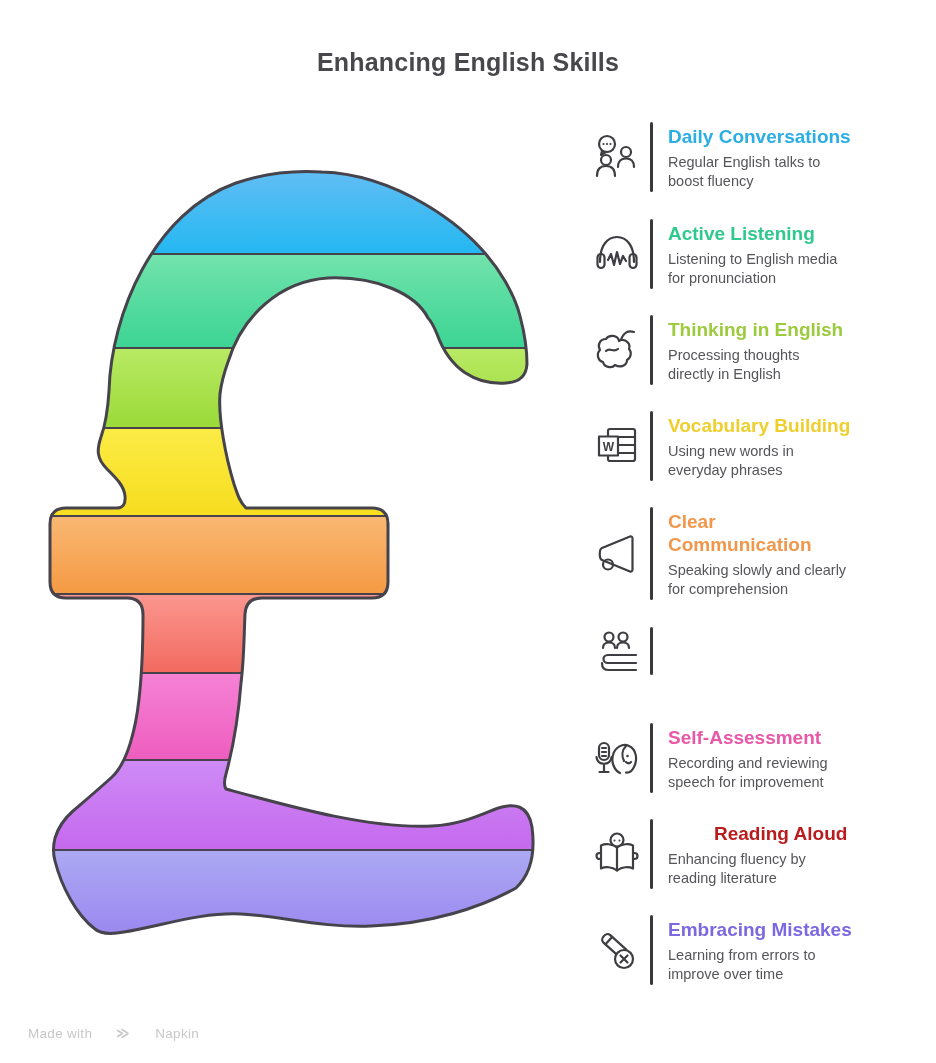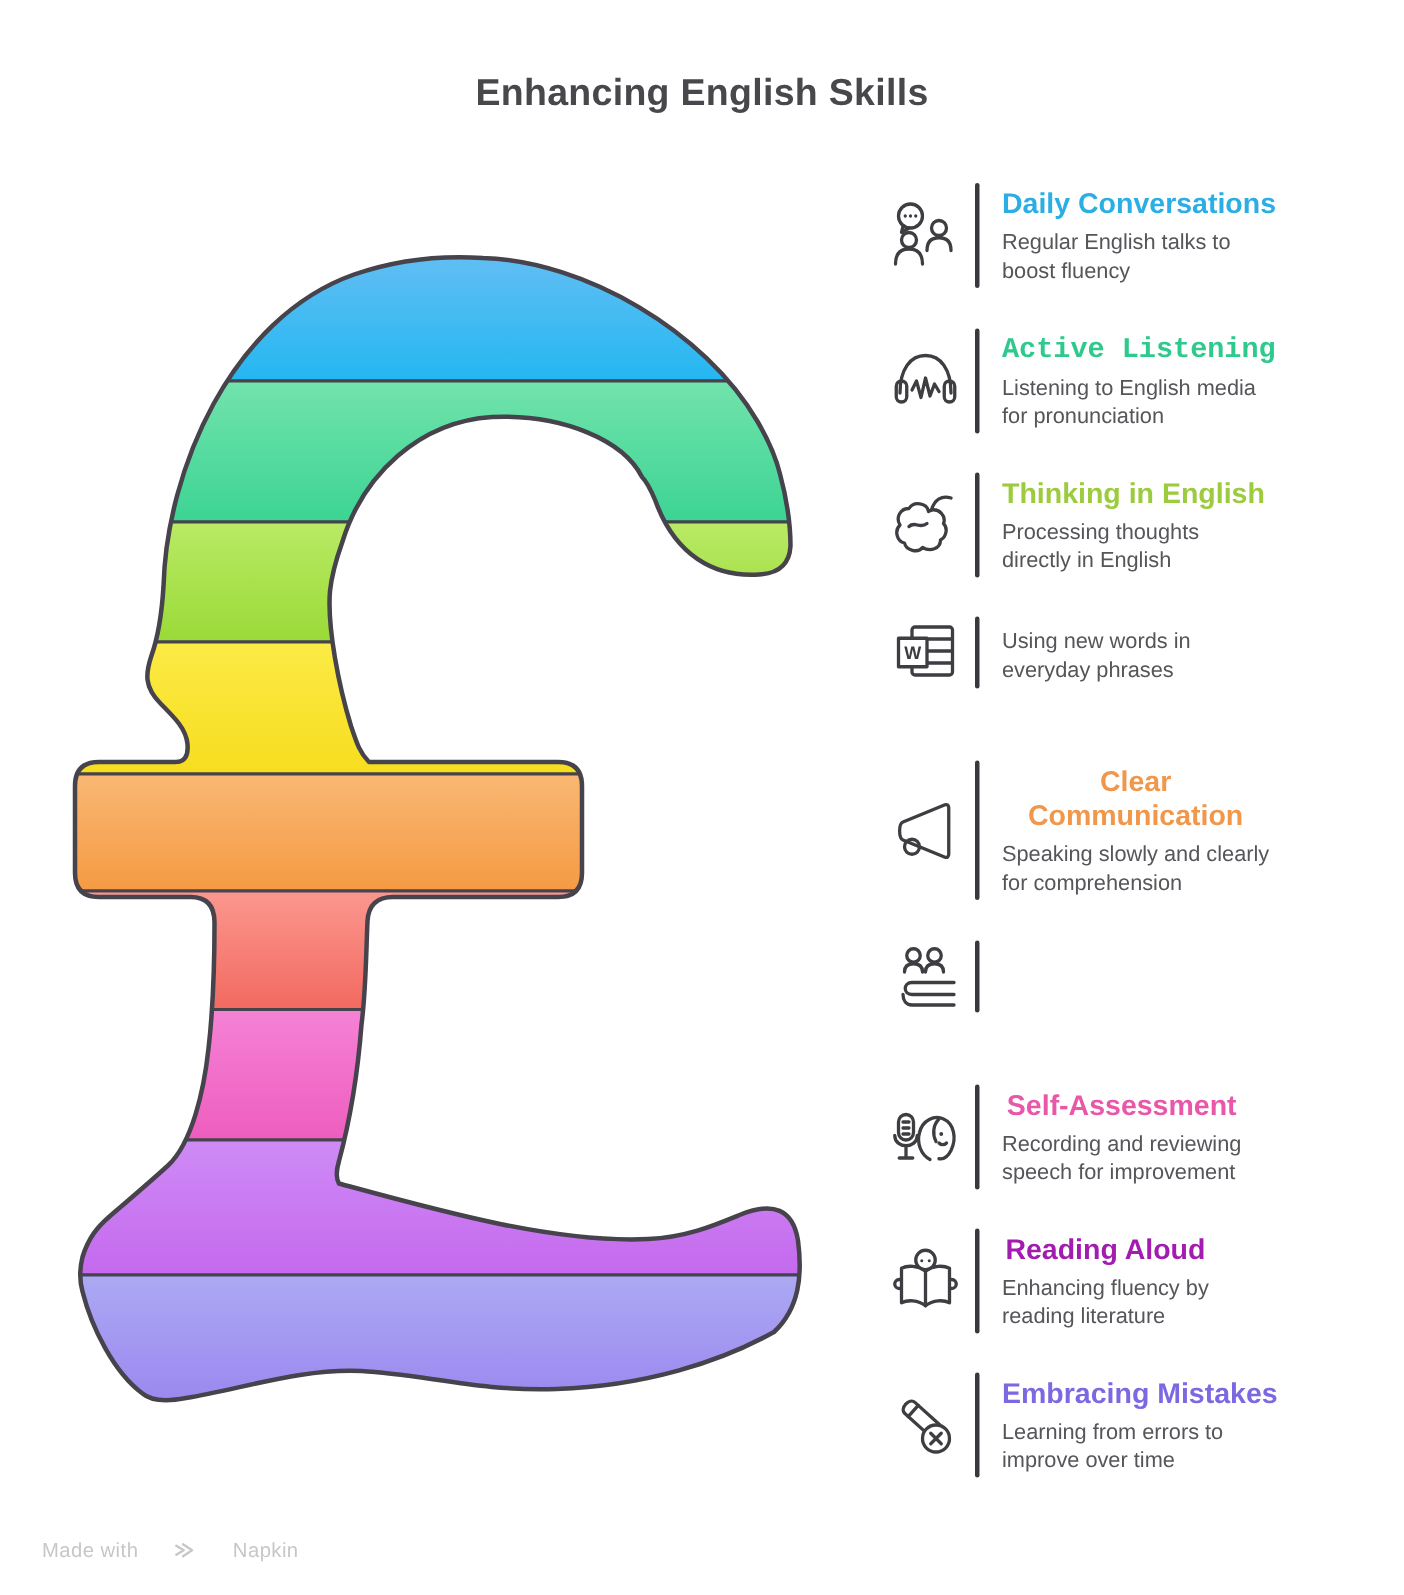--- a/index.html
+++ b/index.html
@@ -10,21 +10,21 @@
   .page-title{
     position:absolute;top:48px;left:0;width:936px;text-align:center;
     font-size:25px;font-weight:bold;color:#48484c;letter-spacing:.2px;
   }
   #pound-wrap{position:absolute;left:40px;top:166px;width:530px;height:780px;}
   #pound-wrap svg{display:block;width:530px;height:780px;}
   .item{position:absolute;left:588px;width:348px;display:flex;align-items:stretch;}
   .ic-box{width:58px;display:flex;align-items:center;justify-content:center;flex:none;}
   .vbar{width:3px;background:#39393d;border-radius:2px;margin-left:4px;flex:none;}
   .txt{margin-left:15px;padding:3px 0 2px 0;}
-  .li-title{font-size:19px;font-weight:bold;line-height:23px;white-space:pre-line;text-align:center;}
+  .li-title{font-size:19px;font-weight:bold;line-height:23px;white-space:pre-line;}
   .li-desc{margin-top:5px;font-size:14.5px;line-height:18.5px;color:#55555a;white-space:pre-line;}
   svg.ic{width:48px;height:48px;stroke:#3d3d42;stroke-width:2.2;fill:none;
          stroke-linecap:round;stroke-linejoin:round;}
   .ic .f{fill:#3d3d42;stroke:none;}
   .ic .wh{fill:#ffffff;}
   .ic text.w{fill:#3d3d42;stroke:none;font-family:"Liberation Sans",sans-serif;
              font-size:12px;font-weight:bold;}
   .watermark{
     position:absolute;left:28px;top:1026px;font-size:13.5px;color:#c7c7c7;
     display:flex;align-items:center;gap:24px;letter-spacing:.3px;
@@ -160,21 +160,21 @@
   <div class="ic-box">
     <svg class="ic" viewBox="0 0 48 48">
       <path d="M7,32 C7,16 14,7 24,7 C34,7 41,16 41,32"></path>
       <rect x="4.5" y="24" width="7" height="14" rx="3.5"></rect>
       <rect x="36.5" y="24" width="7" height="14" rx="3.5"></rect>
       <path d="M15,30 L18,24 L21,35 L24,22 L27,34 L30,26 L33,31"></path>
     </svg>
   </div>
   <div class="vbar"></div>
   <div class="txt">
-    <div class="li-title" style="color: rgb(47, 201, 141); font-family: Liberation Mono, monospace;">Active Listening</div>
+    <div class="li-title" style="color: rgb(47, 201, 141);">Active Listening</div>
     <div class="li-desc">Listening to English media
 for pronunciation</div>
   </div>
 </div>
 
 <div class="item" style="top:315px">
   <div class="ic-box">
     <svg class="ic" viewBox="0 0 48 48">
       <path d="M26,15 C25,9 16,8 13,13 C7,13 4,19 7,24 C3,28 5,35 10,36 C11,41 19,43 22,39 C27,42 34,40 34,34 C38,32 39,26 36,23 C38,18 33,13 28,14 Z"></path>
       <path d="M13,25 C17,21 20,27 25,23"></path>
@@ -193,20 +193,21 @@
   <div class="ic-box">
     <svg class="ic" viewBox="0 0 48 48">
       <rect x="15" y="7" width="27" height="32" rx="2"></rect>
       <path d="M15,15 H42 M15,23 H42 M15,31 H42"></path>
       <rect class="wh" x="6" y="14.5" width="19" height="19"></rect>
       <text class="w" x="15.5" y="28.5" text-anchor="middle">W</text>
     </svg>
   </div>
   <div class="vbar"></div>
   <div class="txt">
+    <div class="li-title" style="color: rgb(238, 207, 46);">Vocabulary Building</div>
     <div class="li-desc">Using new words in
 everyday phrases</div>
   </div>
 </div>
 
 <div class="item" style="top:507px">
   <div class="ic-box">
     <svg class="ic" viewBox="0 0 48 48">
       <path d="M9,18 L37,6.5 C38.5,6 39.5,7 39.5,8.5 L39.5,39.5 C39.5,41 38.5,42 37,41.5 L9,30 C6,28.8 6,19.2 9,18 Z"></path>
       <circle cx="15" cy="34.5" r="5"></circle>
@@ -263,21 +264,21 @@
       <circle class="f" cx="21.5" cy="10.5" r="1"></circle>
         <circle class="f" cx="26.5" cy="10.5" r="1"></circle>
       <circle cx="6.5" cy="26" r="3"></circle>
         <circle cx="41.5" cy="26" r="3"></circle>
       <path class="wh" d="M24,17.5 C19,13.5 12,13.5 8,15.5 L8,38.5 C12,36.5 19,36.5 24,40.5 C29,36.5 36,36.5 40,38.5 L40,15.5 C36,13.5 29,13.5 24,17.5 Z"></path>
       <path d="M24,17.5 V40.5"></path>
     </svg>
   </div>
   <div class="vbar"></div>
   <div class="txt">
-    <div class="li-title" style="color: #a21caf;">Reading Aloud</div>
+    <div class="li-title" style="color: #b91c1c; margin-left: 46px;">Reading Aloud</div>
     <div class="li-desc">Enhancing fluency by
 reading literature</div>
   </div>
 </div>
 
 <div class="item" style="top:915px">
   <div class="ic-box">
     <svg class="ic" viewBox="0 0 48 48">
       <g transform="rotate(-48 24 22)">
         <path d="M19,8 C19,3 29,3 29,8 L29,30 L24,40 L19,30 Z"></path>

